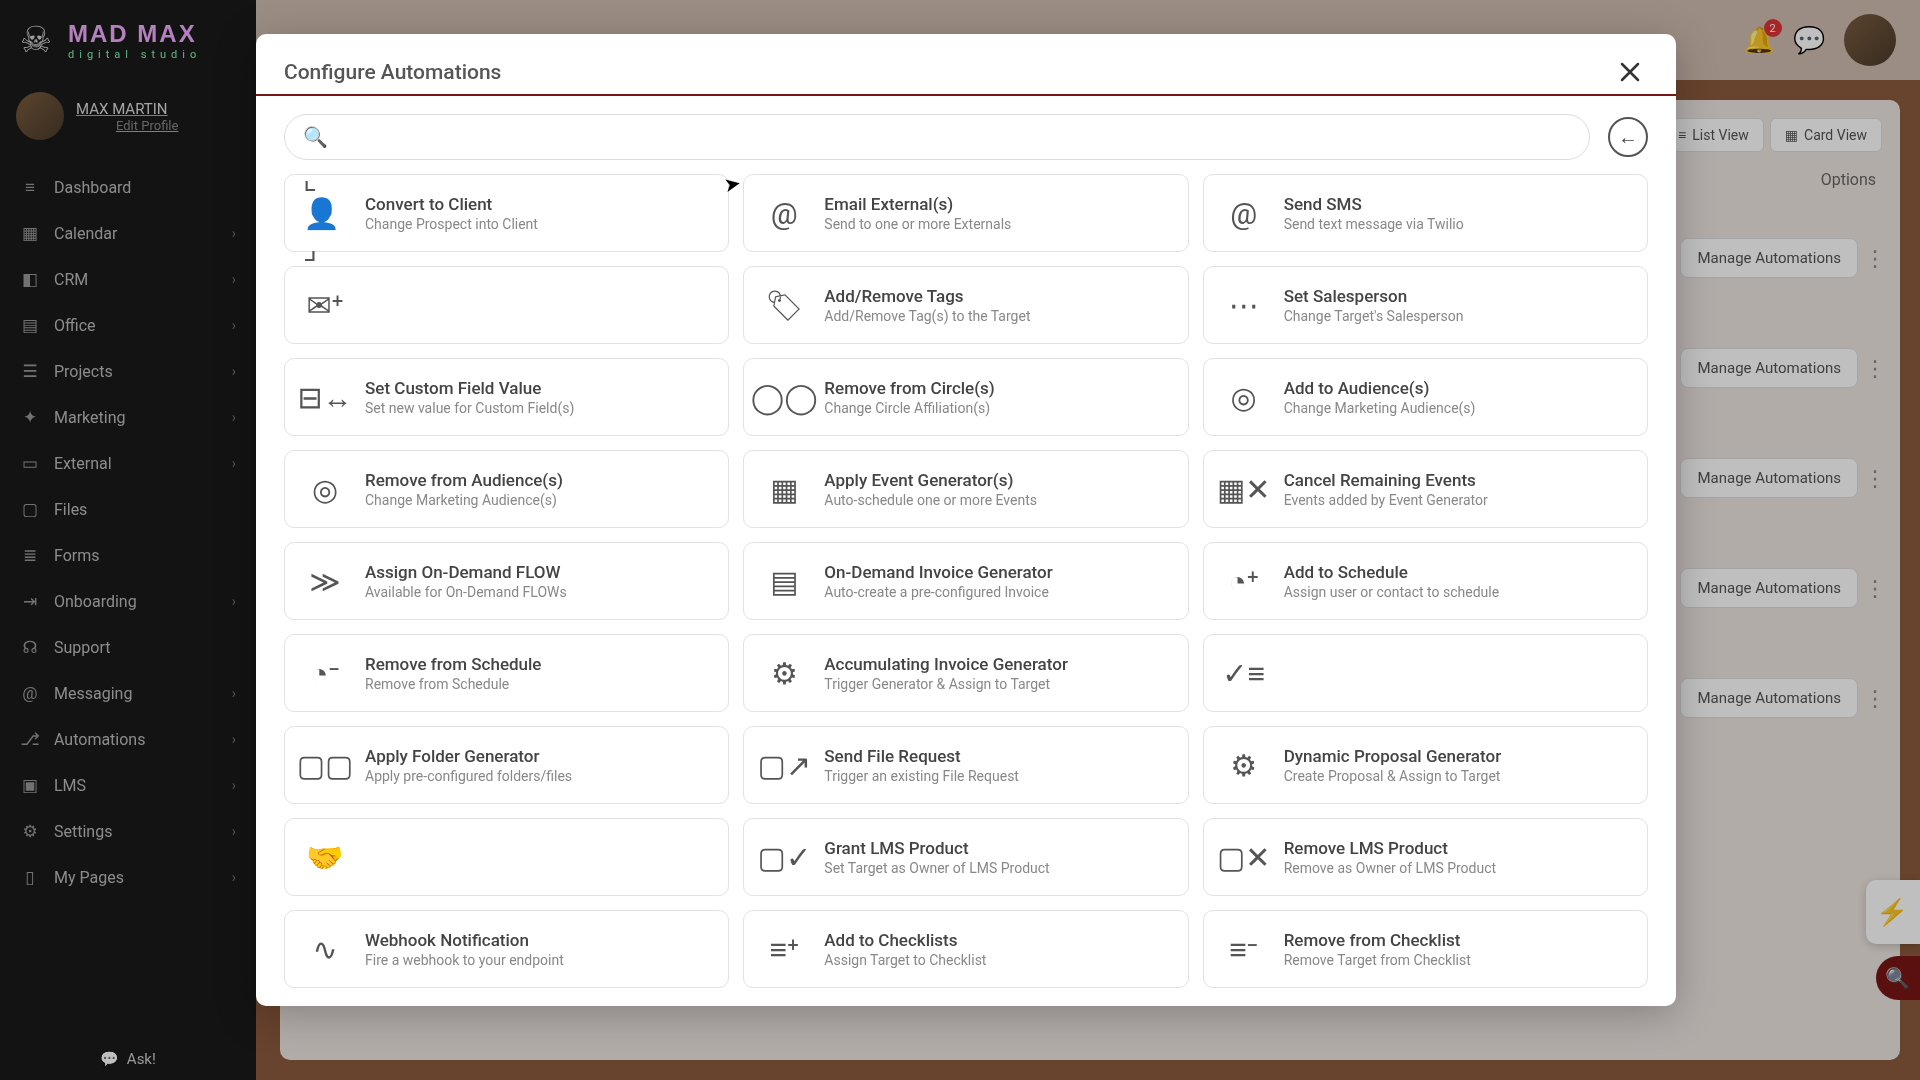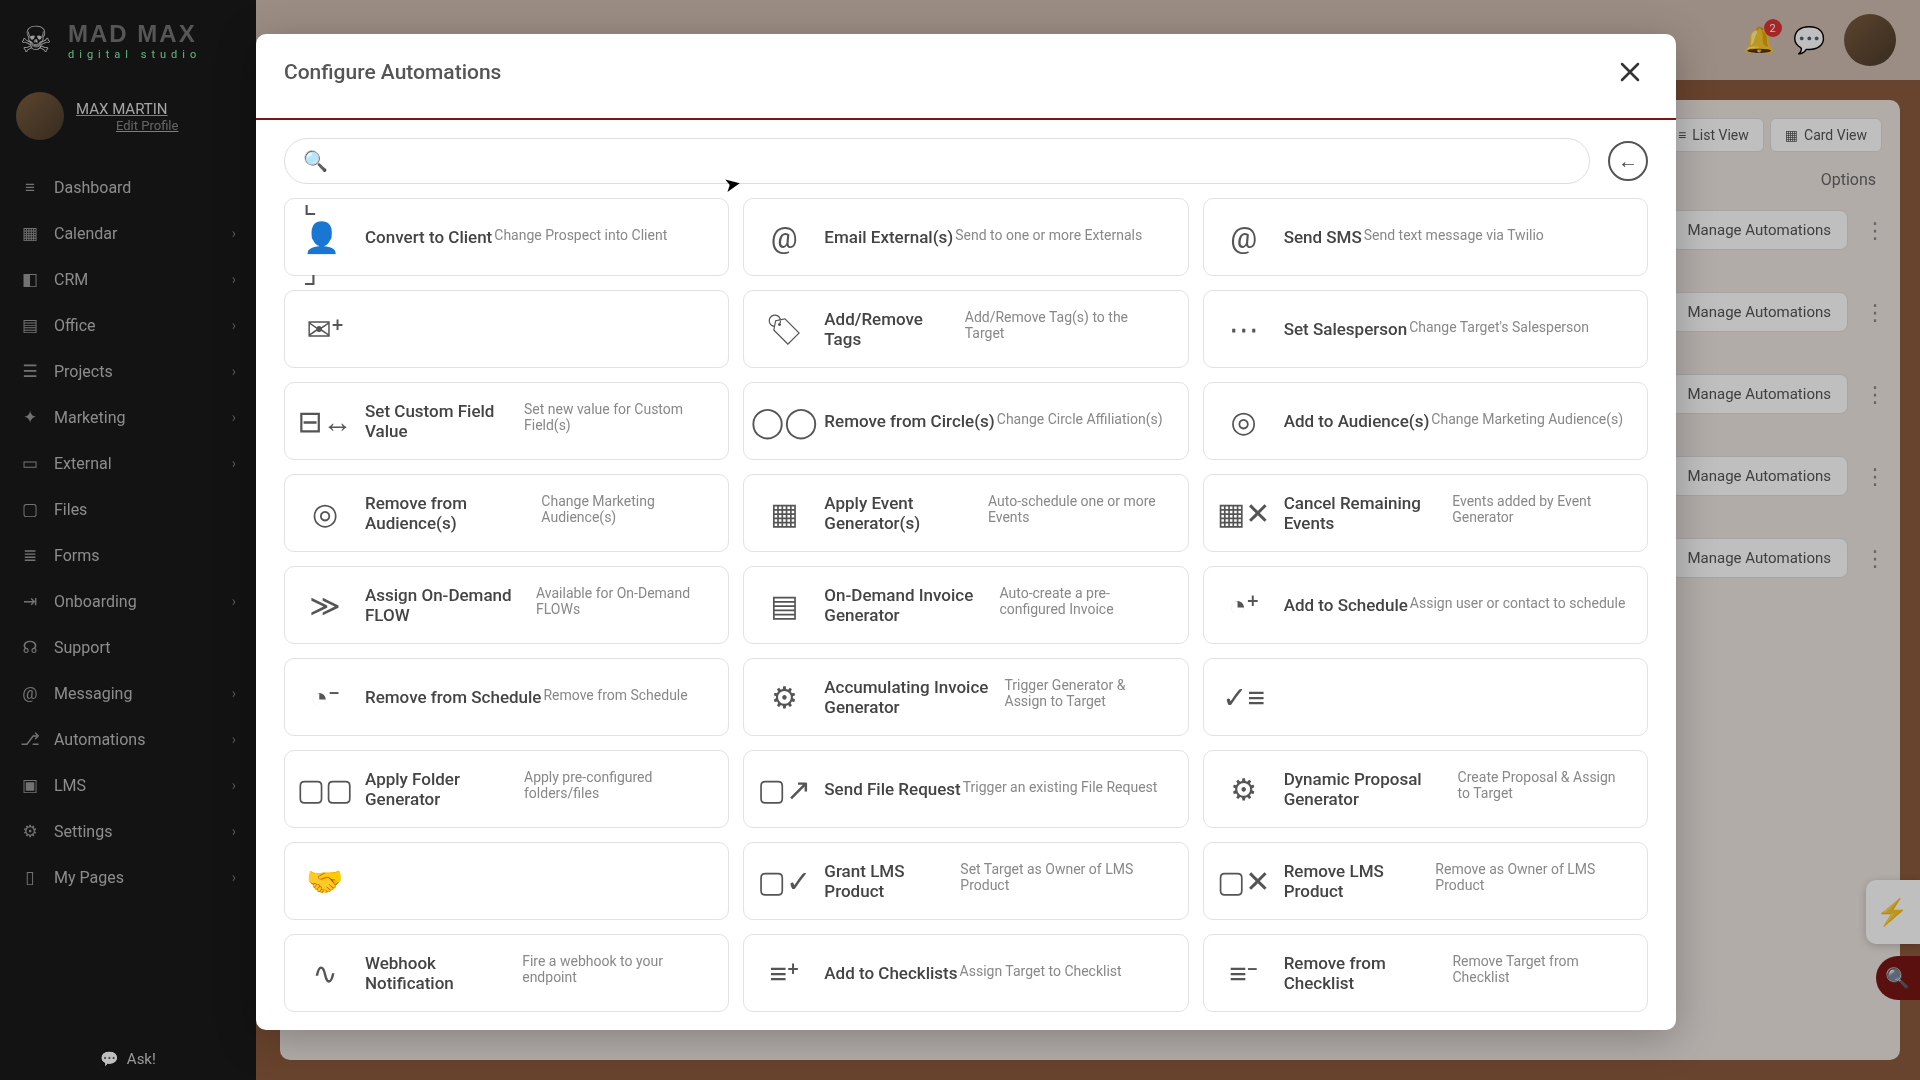--- a/index.html
+++ b/index.html
@@ -4,21 +4,21 @@
 <style>
 * { margin: 0; padding: 0; box-sizing: border-box; font-family: -apple-system, BlinkMacSystemFont, "Segoe UI", Roboto, sans-serif; }
 html, body { width: 1920px; height: 1080px; overflow: hidden; }
 body { background: #8b5a3c; position: relative; }
 
 
 .sidebar { position: absolute; left: 0; top: 0; width: 256px; height: 100%; background: #1a1a1a; color: #aaa; z-index: 1; }
 .logo { display: flex; align-items: center; padding: 16px 12px 12px; gap: 8px; }
 .logo-skull { width: 48px; height: 48px; display: flex; align-items: center; justify-content: center; font-size: 36px; color: #d0d0d0; }
 .logo-text { display: flex; flex-direction: column; }
-.logo-main { font-size: 24px; font-weight: 700; letter-spacing: 2px; color: #737373; font-family: Impact, sans-serif; }
+.logo-main { font-size: 24px; font-weight: 700; letter-spacing: 2px; color: #f0abfc; font-family: Impact, sans-serif; }
 .logo-sub { font-size: 11px; letter-spacing: 5px; color: #86efac; }
 .profile { display: flex; align-items: center; padding: 16px 16px 20px; gap: 12px; text-decoration: underline; }
 .avatar { width: 48px; height: 48px; border-radius: 50%; background: linear-gradient(135deg,#7a5c3e,#4a3a2a); }
 .profile-name { font-size: 15px; color: #ddd; }
 .profile-edit { font-size: 13px; color: #888; margin-left: 40px; }
 .nav { padding: 4px 0; }
 .nav-item { display: flex; align-items: center; justify-content: space-between; padding: 13px 20px; cursor: pointer; color: #bbb; font-size: 16px; }
 .nav-left { display: flex; align-items: center; gap: 14px; }
 .nav-icon { width: 20px; height: 20px; display: flex; align-items: center; justify-content: center; font-size: 17px; color: #999; }
 .chev { color: #777; font-size: 14px; }
@@ -30,42 +30,42 @@
 .badge-count { position: absolute; top: -6px; right: -6px; background: #d33; color: #fff; font-size: 11px; border-radius: 50%; width: 18px; height: 18px; display: flex; align-items: center; justify-content: center; }
 .chaticon { font-size: 26px; color: #555; }
 .top-avatar { width: 52px; height: 52px; border-radius: 50%; background: linear-gradient(135deg,#7a5c3e,#4a3a2a); }
 
 
 .bg-panel { position: absolute; left: 280px; right: 20px; top: 100px; bottom: 20px; background: rgba(255,255,255,0.85); border-radius: 10px; z-index: 0; }
 .bg-toolbar { position: absolute; top: 18px; right: 18px; display: flex; gap: 6px; }
 .bg-btn { display: flex; align-items: center; gap: 6px; padding: 8px 14px; border: 1px solid #ddd; border-radius: 6px; background: #fff; font-size: 14px; color: #555; }
 .bg-options { position: absolute; top: 70px; right: 24px; font-size: 16px; color: #666; margin-left: 24px; }
 .bg-rows { position: absolute; top: 110px; right: 14px; display: flex; flex-direction: column; gap: 42px; }
-.bg-row { display: flex; align-items: center; gap: 16px; }
+.bg-row { display: flex; align-items: center; gap: 6px; margin-top: 28px; }
 .bg-pill { padding: 10px 16px; border: 1px solid #ddd; border-radius: 8px; background: #fff; font-size: 15px; color: #555; }
 .bg-dots { font-size: 22px; color: #888; }
 
 
 .overlay { position: absolute; left: 0; top: 0; width: 100%; height: 100%; background: rgba(0,0,0,0.25); z-index: 5; }
 
 
 .modal { position: absolute; left: 256px; top: 34px; width: 1420px; background: #fff; border-radius: 10px; z-index: 10; box-shadow: 0 8px 40px rgba(0,0,0,0.25); padding-bottom: 18px; }
-.modal-header { display: flex; align-items: center; justify-content: space-between; padding: 20px 28px 28px; }
+.modal-header { display: flex; align-items: center; justify-content: space-between; padding: 20px 28px 4px; }
 .modal-title { font-size: 21px; color: #555; font-weight: 500; }
 .modal-close { font-size: 28px; color: #444; cursor: pointer; width: 36px; height: 36px; display: flex; align-items: center; justify-content: center; }
 .modal-sep { height: 2px; background: #7a1616; margin: 0; }
 .modal-controls { display: flex; align-items: center; gap: 18px; padding: 18px 28px 14px; }
 .search-box { flex: 1; display: flex; align-items: center; gap: 12px; border: 1px solid #ddd; border-radius: 24px; padding: 10px 18px; }
 .search-input { flex: 1; border: none; outline: none; font-size: 16px; }
 .back-circle { width: 40px; height: 40px; border: 2px solid #555; border-radius: 50%; display: flex; align-items: center; justify-content: center; font-size: 20px; color: #444; cursor: pointer; }
 
 .grid { display: grid; grid-template-columns: repeat(3, 1fr); gap: 14px; padding: 0 28px; }
 .card { border: 1px solid #e2e2e2; border-radius: 10px; padding: 16px 18px; display: flex; align-items: center; gap: 18px; cursor: pointer; }
 .card-icon { width: 44px; height: 44px; display: flex; align-items: center; justify-content: center; font-size: 30px; color: #555; flex-shrink: 0; }
-.card-text { display: flex; flex-direction: row; gap: 2px; }
+.card-text { display: flex; flex-direction: column; gap: 2px; }
 .card-title { font-size: 17px; color: #444; font-weight: 500; }
 .card-sub { font-size: 14px; color: #888; }
 
 
 .cursor { position: absolute; left: 724px; top: 172px; font-size: 20px; color: #000; z-index: 50; transform: rotate(-10deg); }
 
 
 .float-bolt { position: absolute; right: 0; top: 880px; width: 54px; height: 64px; background: #fff; border-radius: 10px 0 0 10px; display: flex; align-items: center; justify-content: center; font-size: 26px; color: #444; box-shadow: 0 2px 8px rgba(0,0,0,0.2); z-index: 3; }
 .float-search { position: absolute; right: 0; top: 956px; width: 44px; height: 44px; background: #7a1616; border-radius: 22px 0 0 22px; display: flex; align-items: center; justify-content: center; font-size: 20px; color: #fff; z-index: 3; }
 </style>

